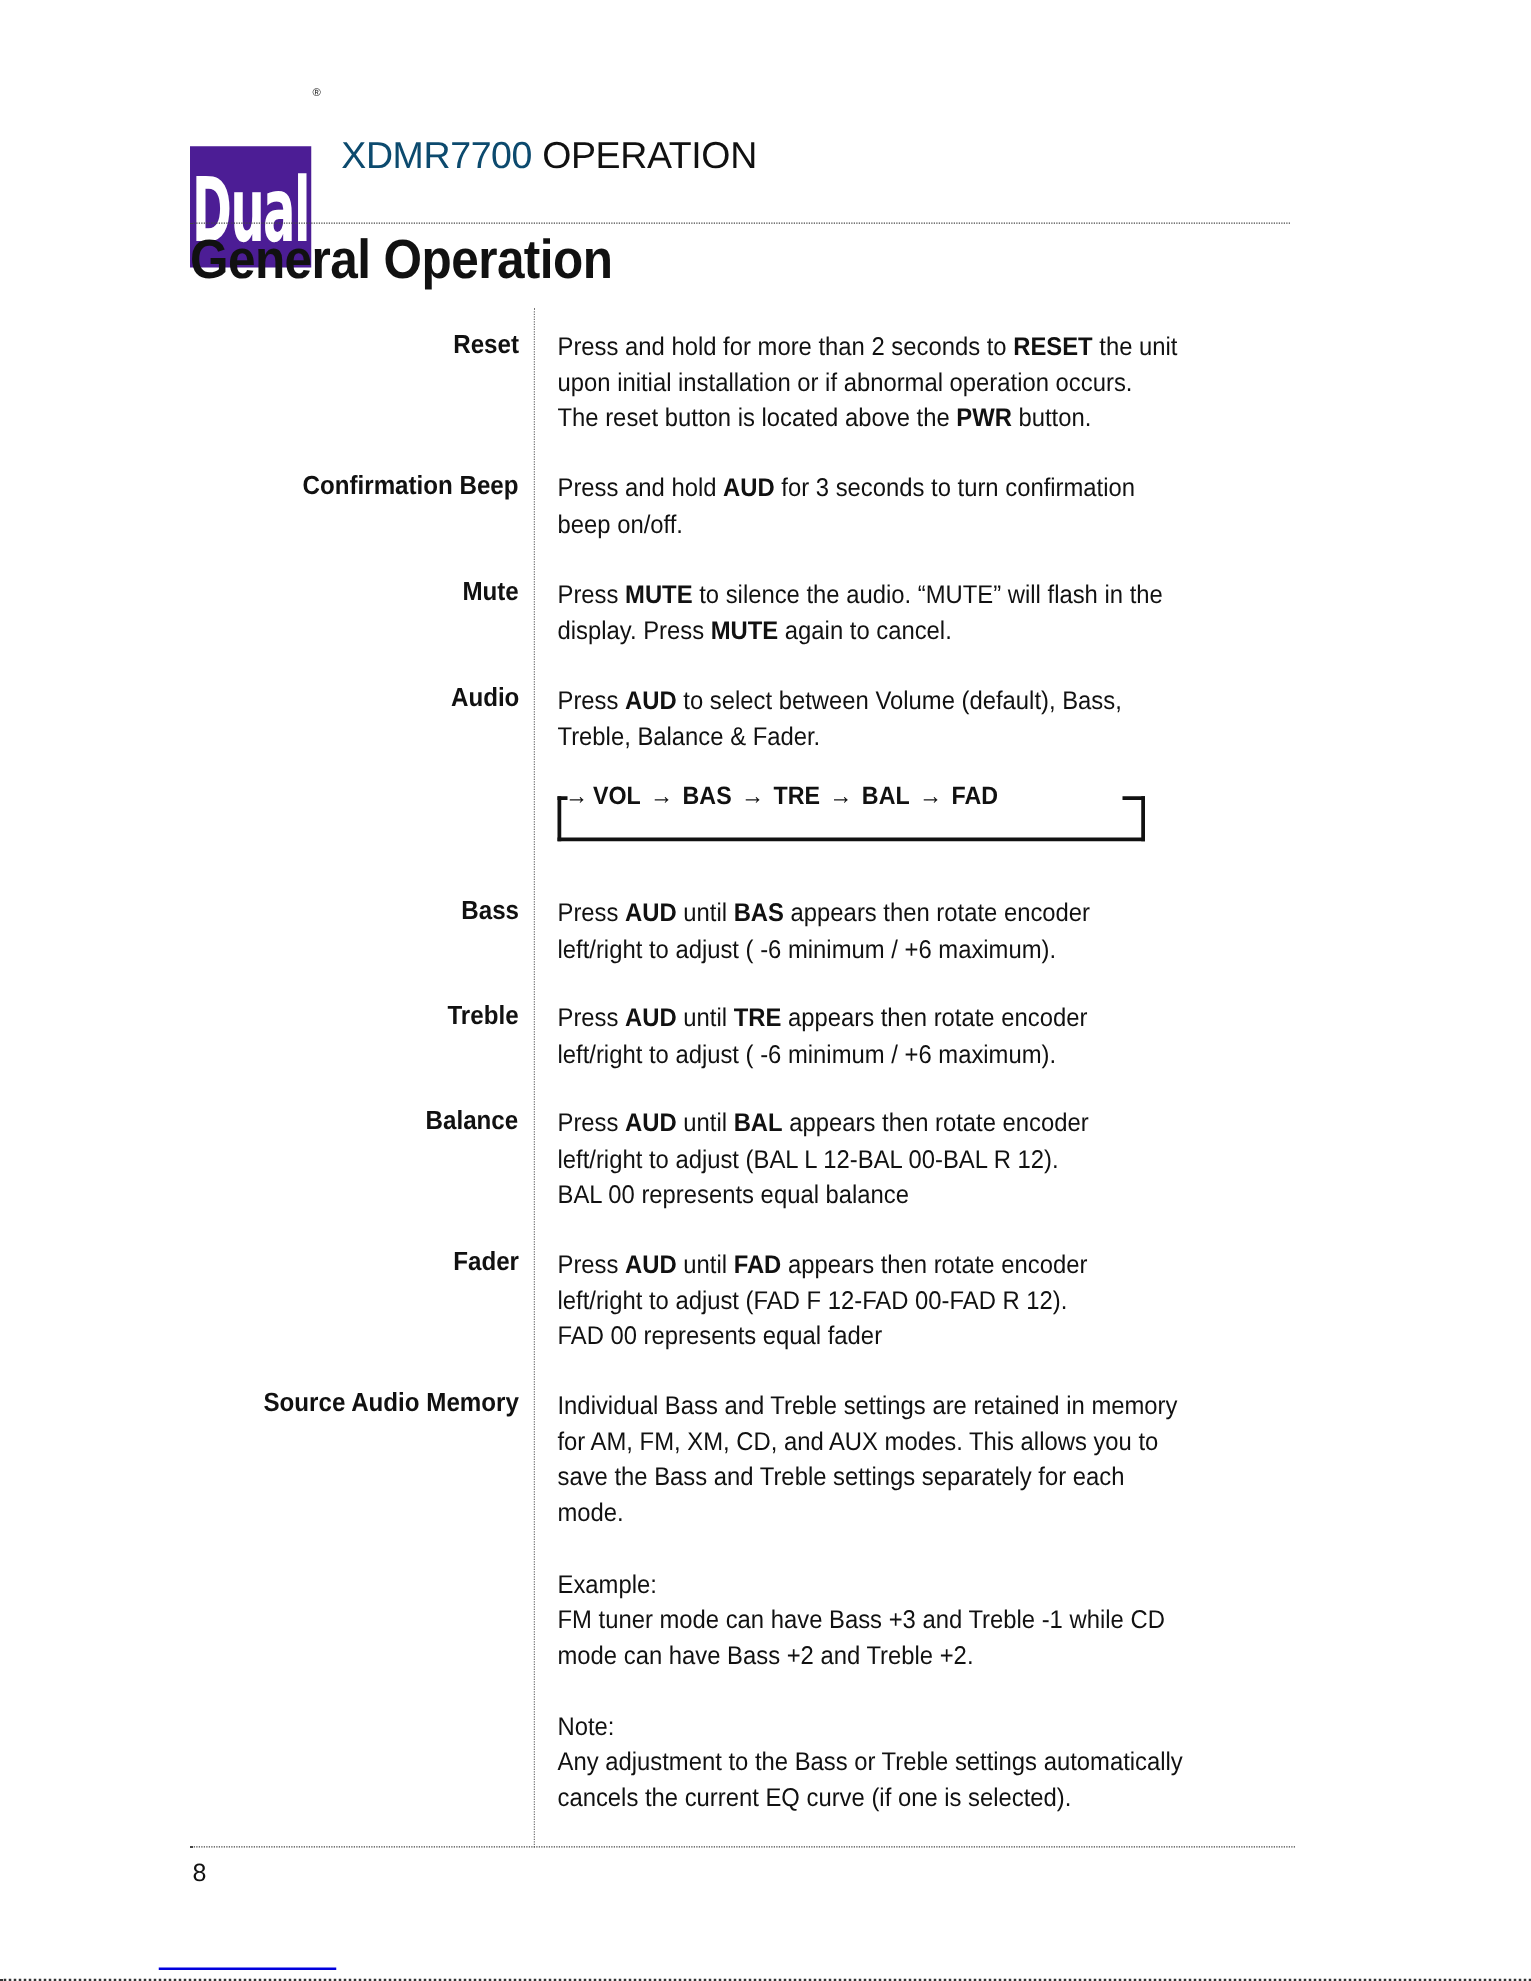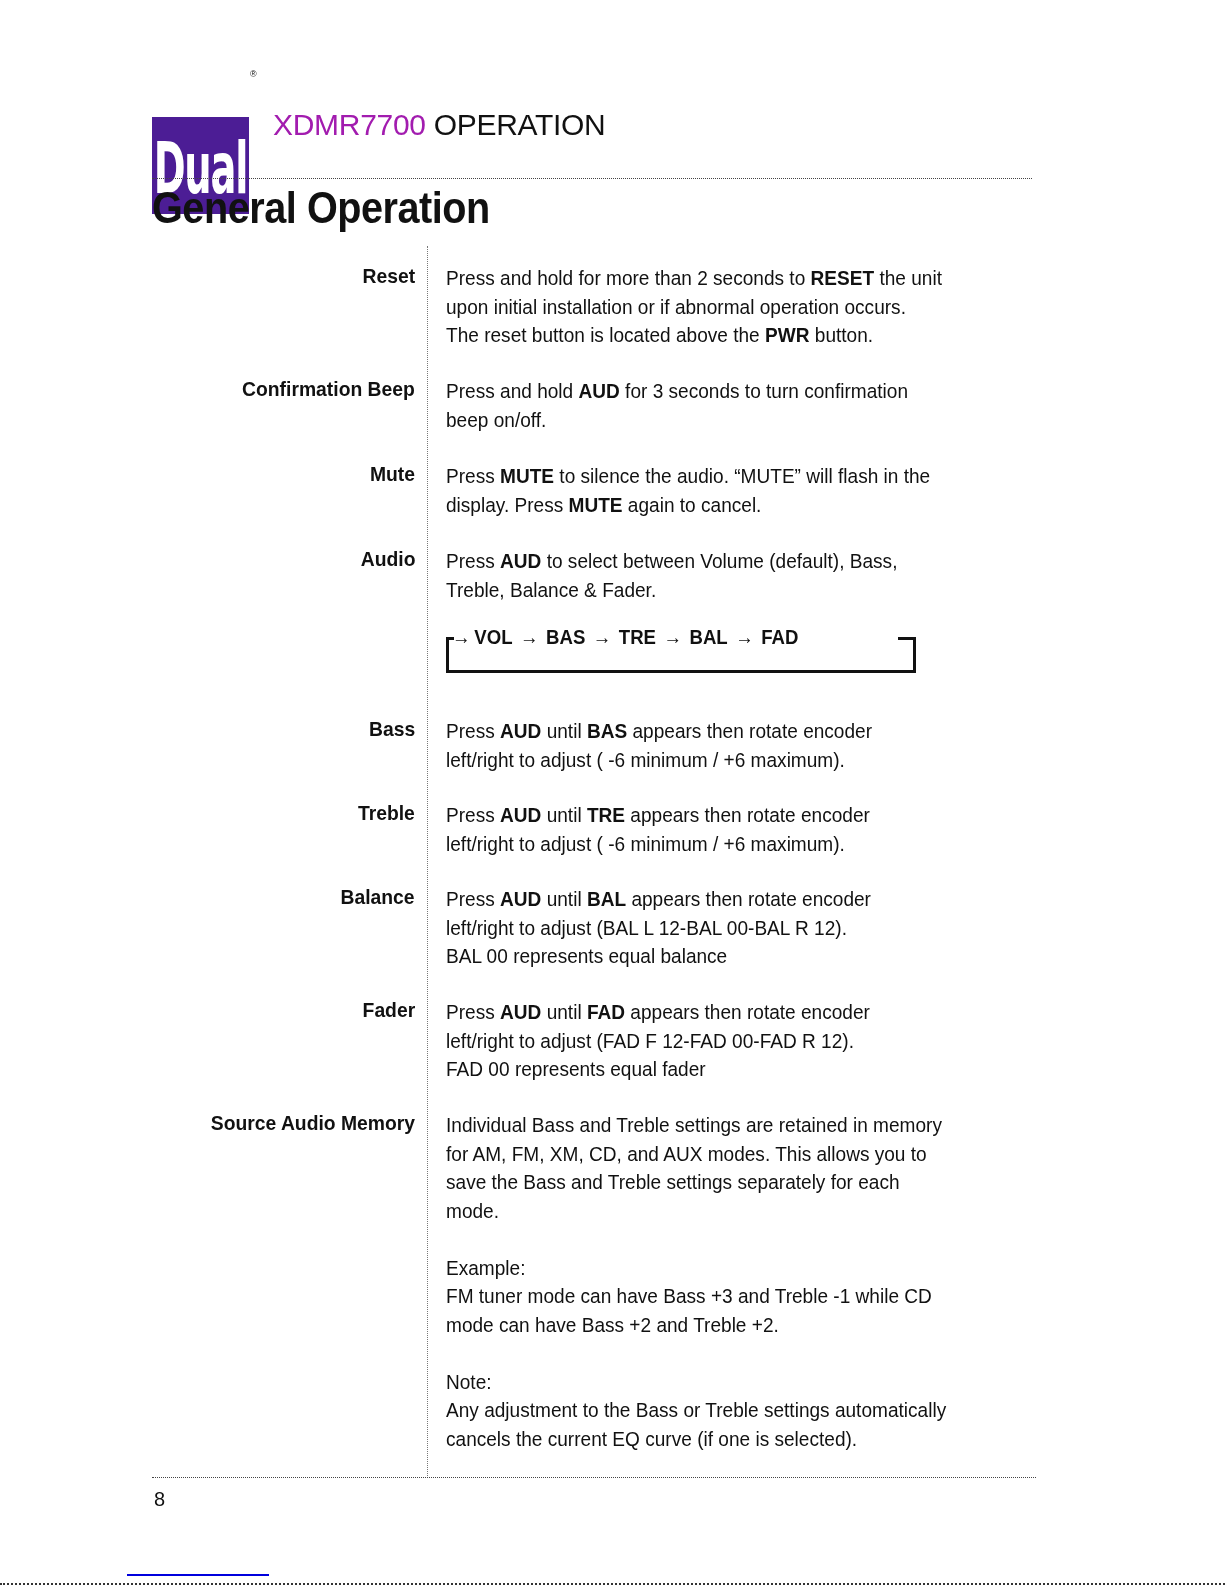--- a/index.html
+++ b/index.html
@@ -8,21 +8,21 @@
 
   .logo { position: absolute; left: 152px; top: 73px; width: 97px; height: 97px;
           background: #4c1d95; display: flex; align-items: center; justify-content: center; margin-top: 44px; }
   .logo-text { color: #fff; font-family: "DejaVu Sans", sans-serif; font-weight: bold;
                font-size: 62px; letter-spacing: -2px; transform: scaleX(0.62) scaleY(1.15);
                line-height: 1; margin-top: 6px; }
   .reg-mark { position: absolute; left: 250px; top: 69px; font-size: 9px; }
 
   .header-title { position: absolute; left: 273px; top: 108px; font-size: 30px;
                   letter-spacing: -0.3px; }
-  .header-title .model { font-weight: normal; color: #a21caf; }
+  .header-title .model { font-weight: normal; color: #0c4a6e; }
   .header-title .op { font-weight: normal; }
 
   .rule-top { position: absolute; left: 152px; top: 178px; width: 880px; height: 0;
               border-top: 1px dotted #444; }
   .page-title { position: absolute; left: 152px; top: 183px; font-size: 44px;
                 font-weight: bold; letter-spacing: -0.5px; transform: scaleX(0.9);
                 transform-origin: left top; }
 
   .vline { position: absolute; left: 427px; top: 246px; width: 0; height: 1232px;
            border-left: 1px dotted #777; }

